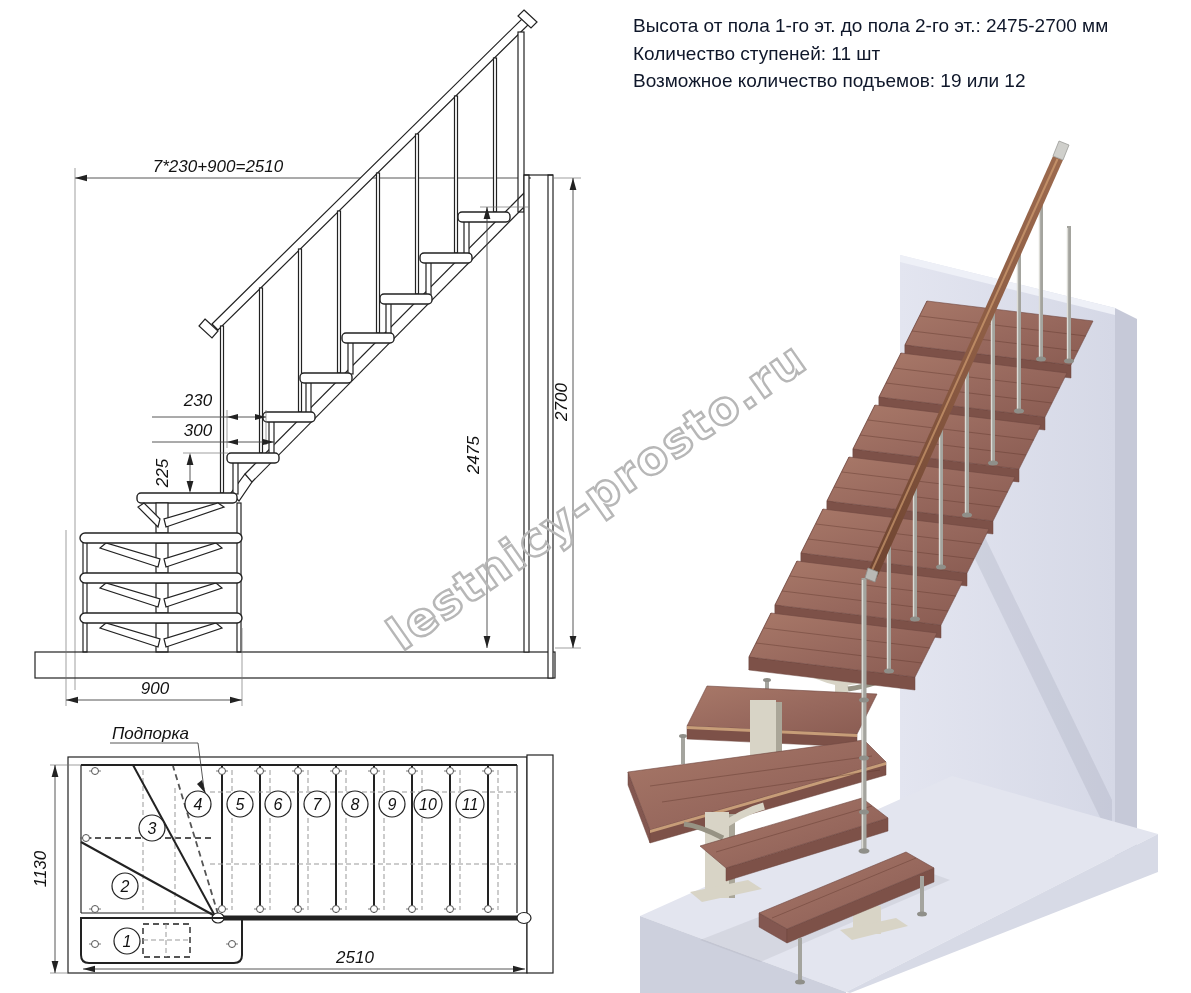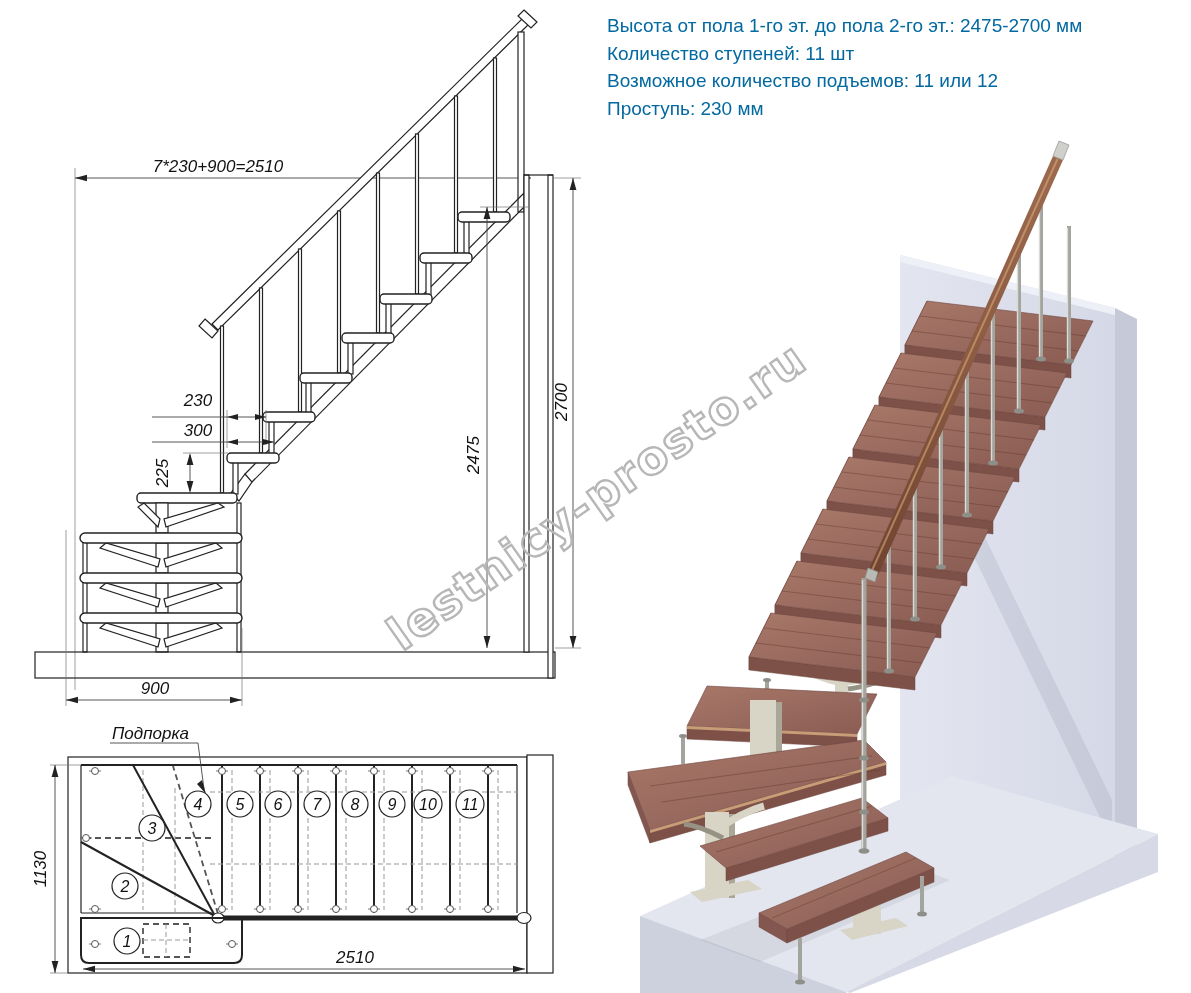--- a/index.html
+++ b/index.html
@@ -1,19 +1,19 @@
 <!DOCTYPE html>
 <html><head>
 <meta charset="utf-8">
 <style>
   html,body{margin:0;padding:0;background:#fff;}
   #app{position:relative;width:1191px;height:993px;background:#fff;overflow:hidden;
        font-family:"Liberation Sans",sans-serif;}
-  .specs{position:absolute;left:607px;top:12px;width:556px;
-         font:19px/27.5px "Liberation Sans",sans-serif;color:#0369a1;}
+  .specs{position:absolute;left:633px;top:12px;width:556px;
+         font:19px/27.5px "Liberation Sans",sans-serif;color:#0f172a;}
   svg{position:absolute;left:0;top:0;}
   .ln{stroke:#222;stroke-width:1.2;fill:none}
   .ln2{stroke:#222;stroke-width:2;fill:none}
   .lnw{stroke:#222;stroke-width:1.2;fill:#fff}
   .pill{fill:#fff;stroke:#222;stroke-width:1.4}
   .dl{stroke:#444;stroke-width:0.9;fill:none}
   .xl{stroke:#777;stroke-width:0.7;fill:none}
   .ah{fill:#222;stroke:none}
   .dim{font:italic 17px "Liberation Sans",sans-serif;fill:#111}
   .num{font:italic 16px "Liberation Sans",sans-serif;fill:#111}
@@ -478,17 +478,16 @@
         <line x1="869.5" y1="576" x2="1057.5" y2="159" stroke="rgba(225,175,125,0.55)" stroke-width="2"></line>
         <polygon points="1053,156 1063,160 1069,145 1059,141" fill="#cfcfcb" stroke="#9b9b97" stroke-width="0.8"></polygon>
         <polygon points="865,578 875,582 878,572 868,568" fill="#b9b9b5" stroke="#93938f" stroke-width="0.8"></polygon>
       </g>
     </g>
   </svg>
 
   <div class="specs">
     <div>Высота от пола 1-го эт. до пола 2-го эт.: 2475-2700 мм</div>
     <div>Количество ступеней: 11 шт</div>
-    <div>Возможное количество подъемов: 11 или 12</div>
-    <div>Проступь: 230 мм</div>
+    <div>Возможное количество подъемов: 19 или 12</div>
   </div>
 
 </div>
 
 </body></html>

